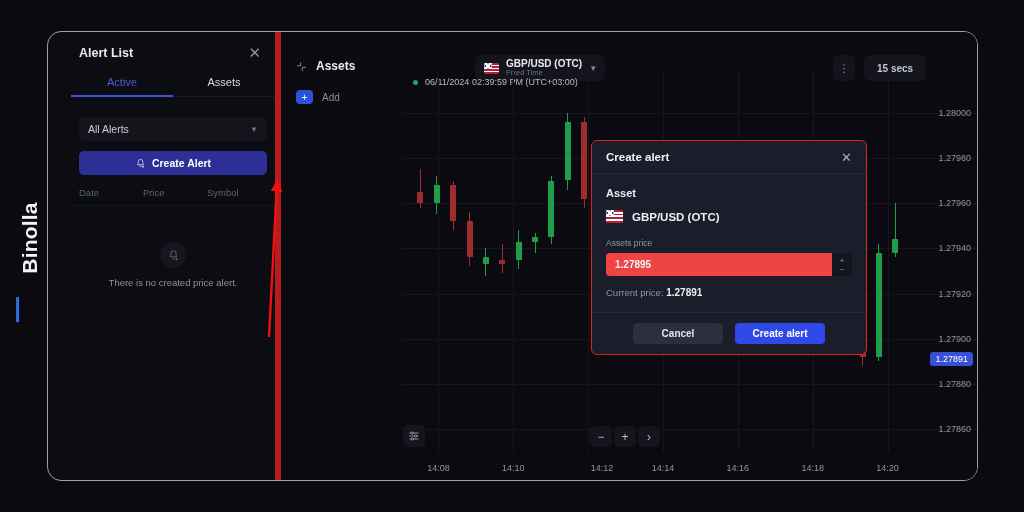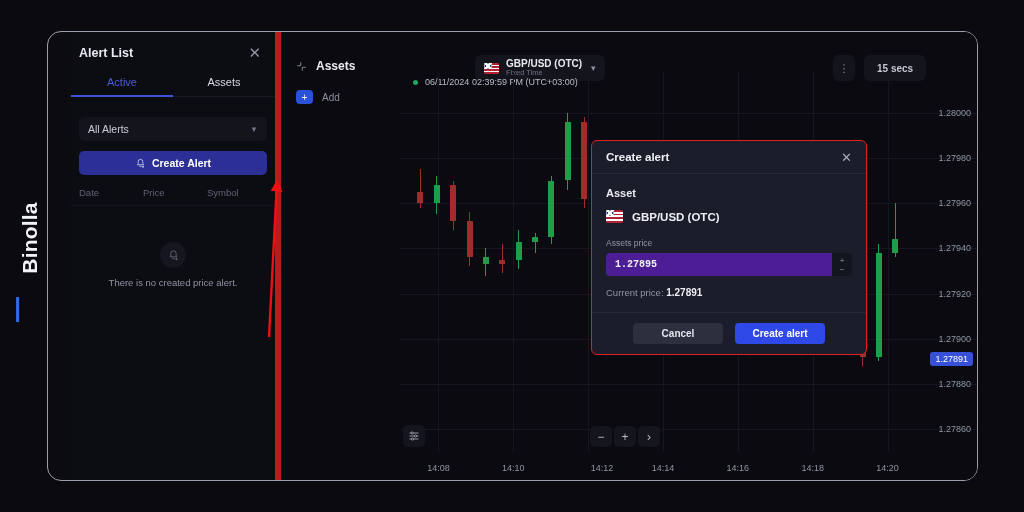--- a/index.html
+++ b/index.html
@@ -159,23 +159,23 @@
   .m-head { height: 33px; display: flex; align-items: center; justify-content: space-between;
             padding: 0 14px; border-bottom: 1px solid #262a3c; }
   .m-title { color: #eef0f5; font-size: 11.5px; font-weight: bold; }
   .m-close { color: #a8adbb; font-size: 13px; cursor: pointer; }
   .m-body { padding: 13px 14px 14px 14px; }
   .m-section { color: #e9ebf1; font-size: 11px; font-weight: bold; margin-bottom: 11px; }
   .m-asset { display: flex; align-items: center; gap: 9px; margin-bottom: 15px; }
   .m-asset-name { color: #eceef4; font-size: 11.5px; font-weight: bold; }
   .m-lbl { color: #9095a4; font-size: 8.5px; margin-bottom: 5px; }
   .m-input-wrap { display: flex; height: 23px; }
-  .m-input { flex: 1; background: #4c1d95; border-radius: 4px 0 0 4px;
+  .m-input { flex: 1; background: #ef4444; border-radius: 4px 0 0 4px;
              display: flex; align-items: center; padding-left: 9px;
-             color: #f0f2f7; font-size: 10px; font-weight: bold; font-family: Liberation Mono, monospace; }
+             color: #f0f2f7; font-size: 10px; font-weight: bold; }
   .m-spin { width: 20px; background: #14161f; border-radius: 0 4px 4px 0;
             display: flex; flex-direction: column; align-items: center;
             justify-content: center; }
   .spin-b { color: #9095a4; font-size: 8px; line-height: 9px; cursor: pointer; }
   .m-cur { margin-top: 11px; color: #9095a4; font-size: 9.5px; }
   .m-cur b { color: #eceef4; font-size: 10px; }
   .m-foot { border-top: 1px solid #262a3c; padding: 10px 14px;
             display: flex; justify-content: center; gap: 12px; }
   .m-btn { height: 21px; border-radius: 4px; display: flex; align-items: center;
            justify-content: center; font-size: 10px; font-weight: bold; cursor: pointer; }

